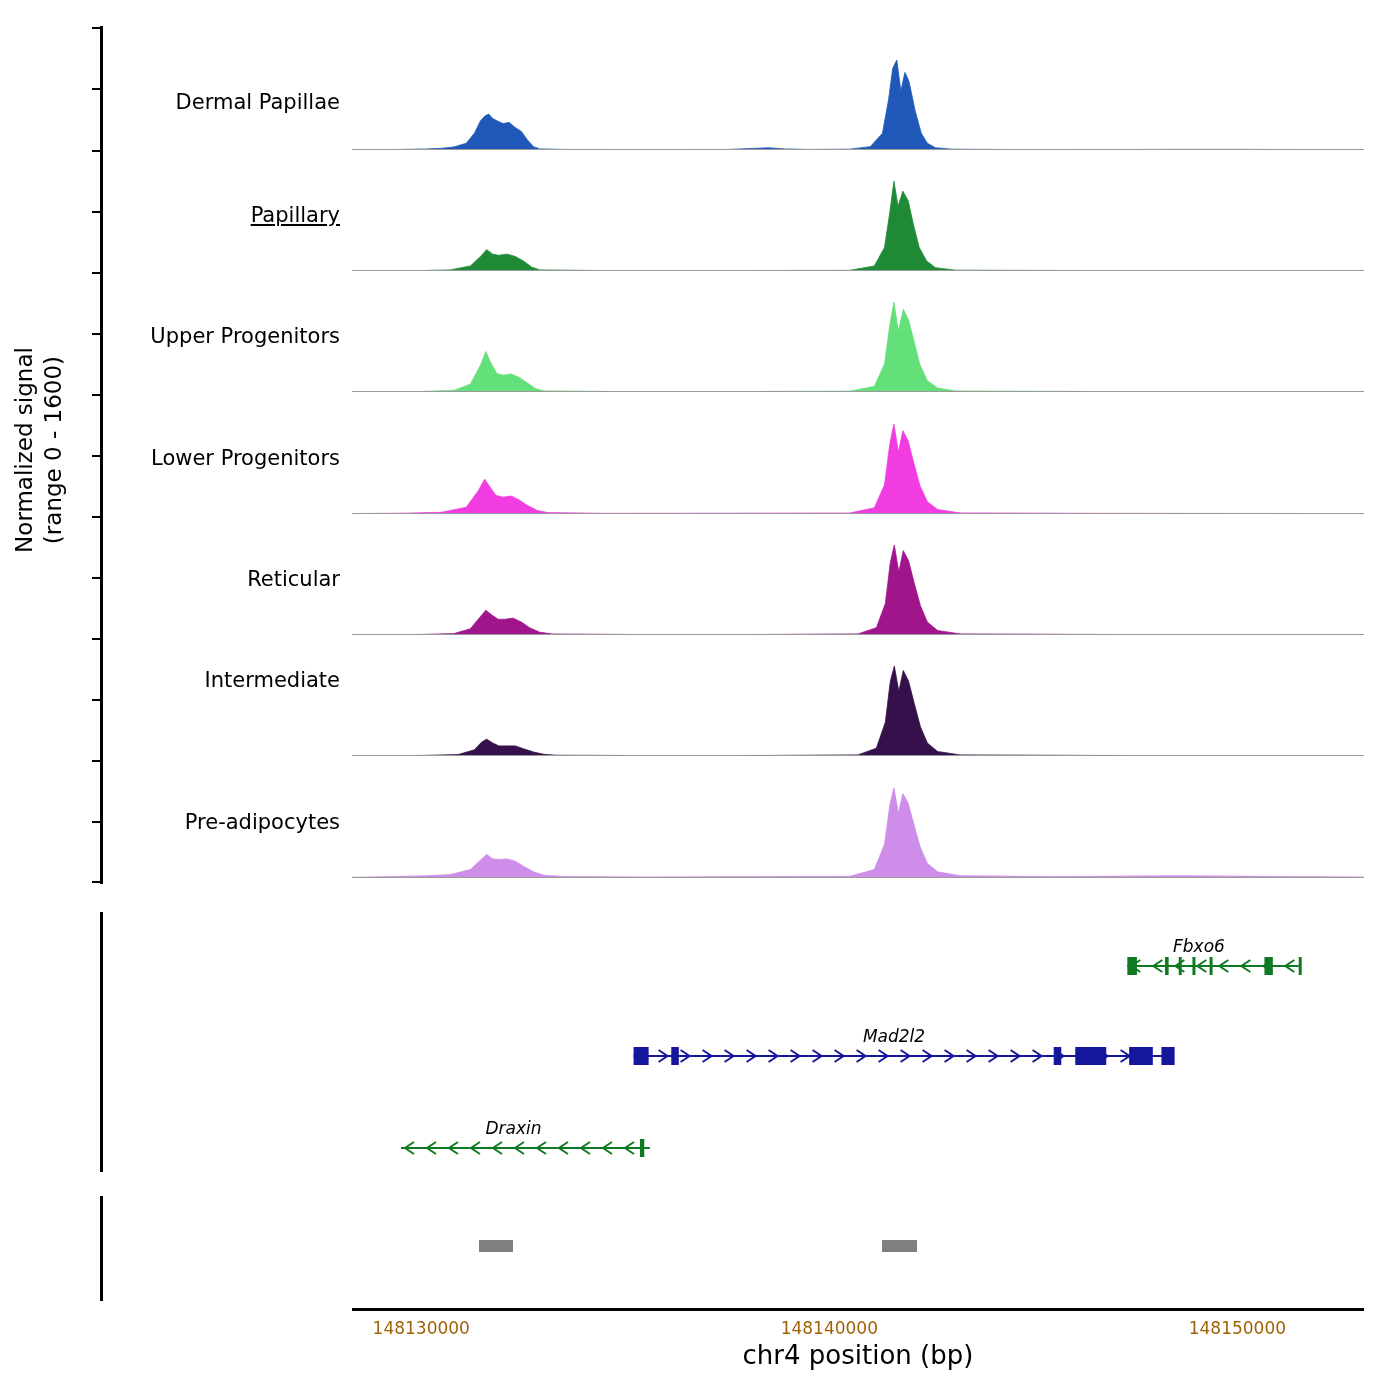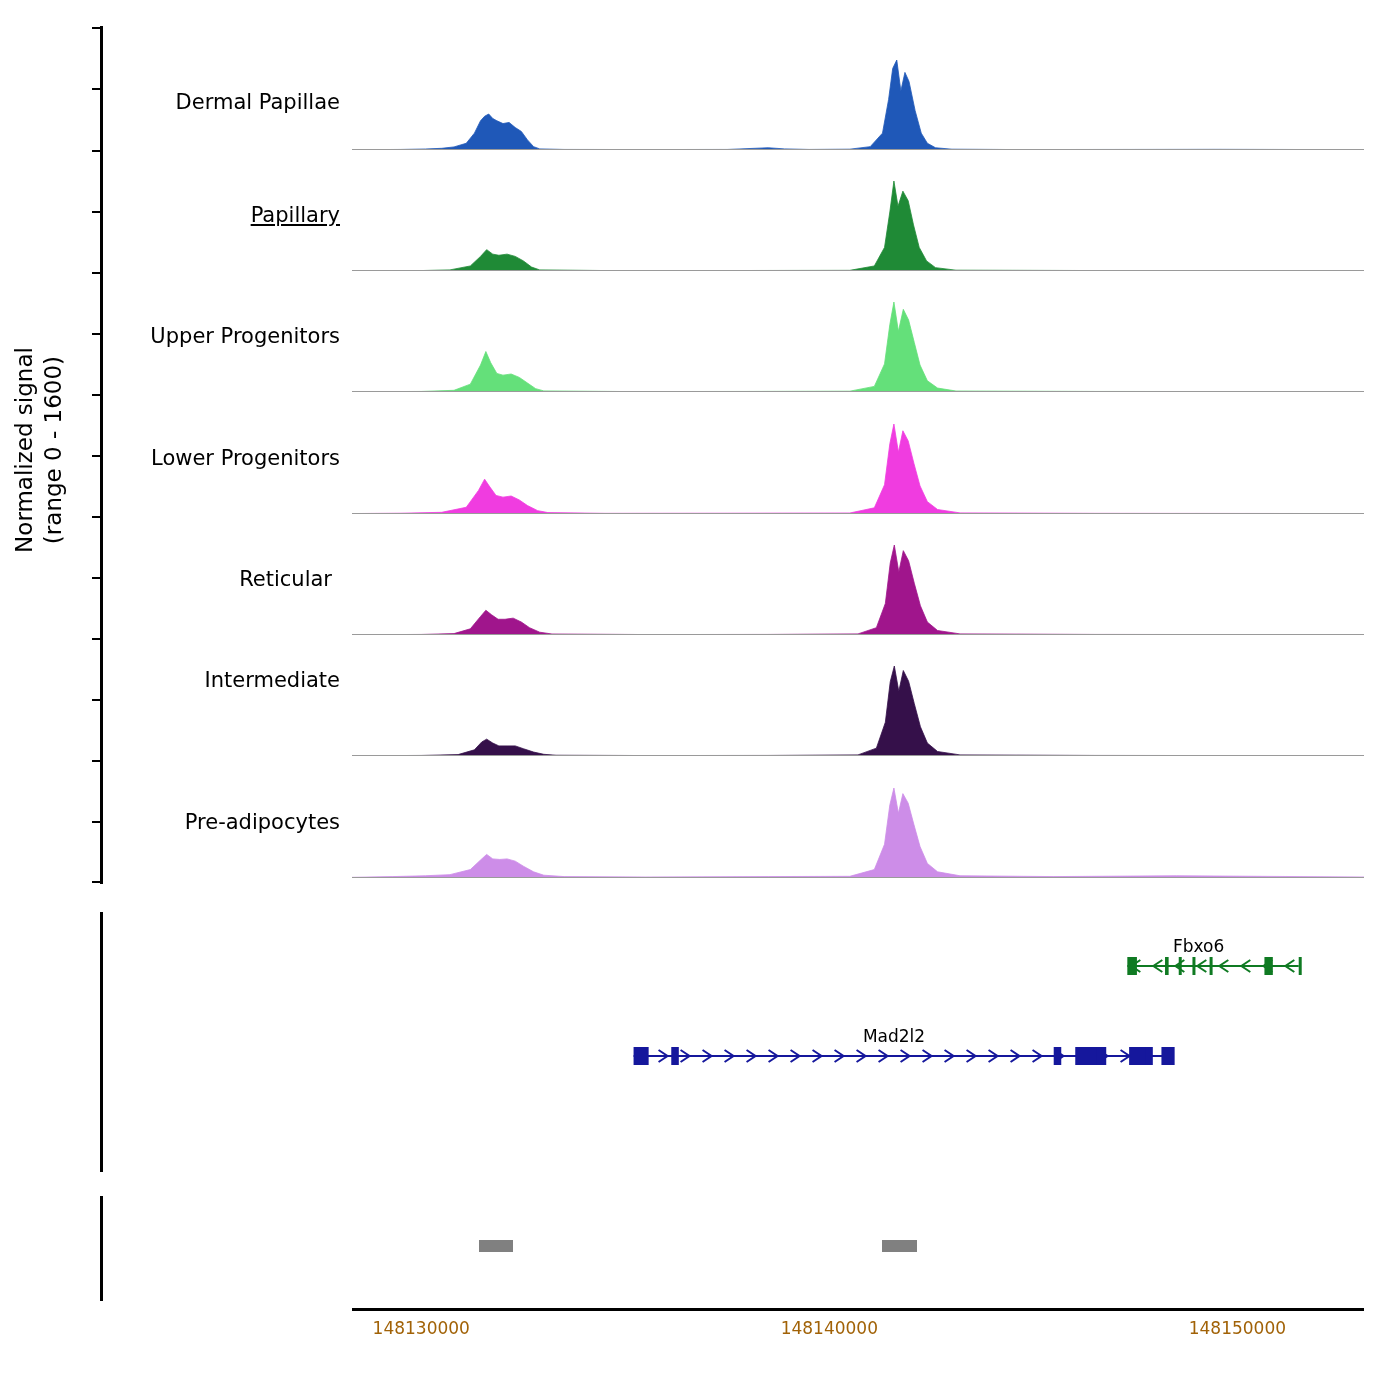--- a/index.html
+++ b/index.html
@@ -71,20 +71,21 @@
     background: #9a9a9a;
   }
   .track svg { position: absolute; left: 0; top: 0; }
 
   
   .gene-row { position: absolute; }
   .gene-name {
     position: absolute;
     font-size: 17px;
     white-space: nowrap;
+    font-style: italic;
   }
 
   
   .peak {
     position: absolute;
     height: 12px;
     background: #808080;
   }
 
   
@@ -139,21 +140,21 @@
   <div class="tick" style="left:92px; top:881px;"></div>
 
   <div class="spine" style="left:100px; top:912px; height:260px;"></div>
 
   <div class="spine" style="left:100px; top:1196px; height:105px;"></div>
 
   <div class="track-label" style="left:40px; top:82px; width:300px;margin-top:8px;">Dermal Papillae</div>
   <div class="track-label" style="left:40px; top:203px; width:300px;text-decoration:underline;">Papillary</div>
   <div class="track-label" style="left:40px; top:324px; width:300px;">Upper Progenitors</div>
   <div class="track-label" style="left:40px; top:446px; width:300px;">Lower Progenitors</div>
-  <div class="track-label" style="left:32px; top:567px; width:300px;">Reticular</div>
+  <div class="track-label" style="left:40px; top:567px; width:300px;">Reticular</div>
   <div class="track-label" style="left:40px; top:668px; width:300px;">Intermediate</div>
   <div class="track-label" style="left:40px; top:810px; width:300px;">Pre-adipocytes</div>
 
   <div class="track" style="top:58px; height:92px;">
       <svg width="1012" height="92">
         <path d="M 0 92 L 0.00 91.72 L 48.97 91.44 L 73.45 90.99 L 89.77 90.31 L 102.02 88.91 L 114.26 85.25 L 122.42 75.13 L 128.54 62.75 L 132.62 58.25 L 136.70 56.00 L 140.78 60.50 L 144.86 62.75 L 150.98 65.56 L 157.10 64.44 L 163.23 69.50 L 169.35 73.44 L 175.47 81.88 L 181.59 88.63 L 187.71 90.88 L 212.19 91.44 L 293.81 91.55 L 375.42 91.44 L 416.23 89.75 L 432.55 90.88 L 457.03 91.44 L 497.84 91.16 L 518.24 88.63 L 530.48 75.13 L 536.60 41.38 L 540.69 10.44 L 544.77 2.00 L 548.85 32.94 L 552.93 14.38 L 557.01 23.38 L 563.13 52.63 L 569.25 75.13 L 575.37 85.25 L 583.53 89.75 L 599.85 91.16 L 661.06 91.55 L 783.48 91.44 L 865.10 91.33 L 1012.00 91.66 L 1012 92 Z" fill="#1f58b8" stroke="#1f58b8" stroke-width="0.8"></path>
       </svg>
       <div class="baseline"></div>
     </div>
   <div class="track" style="top:179px; height:92px;">
@@ -247,24 +248,43 @@
         <rect x="319.2696774193548" y="17" width="7.541032258064513" height="18" fill="#15179c"></rect>
         <rect x="701.7077419354838" y="17" width="7.541032258064513" height="18" fill="#15179c"></rect>
         <rect x="723.2535483870967" y="17" width="22.62309677419354" height="18" fill="#15179c"></rect>
         <rect x="744.7993548387096" y="17" width="9.426290322580643" height="18" fill="#15179c"></rect>
         <rect x="777.1180645161289" y="17" width="18.852580645161286" height="18" fill="#15179c"></rect>
         <rect x="793.2774193548386" y="17" width="7.541032258064513" height="18" fill="#15179c"></rect>
         <rect x="809.4367741935482" y="17" width="13.196806451612899" height="18" fill="#15179c"></rect>
       </svg>
   </div>
 
+  <div class="gene-row" style="left:352px; top:1122px; width:1012px; height:40px;">
+    <div class="gene-name" style="left: 133.427px; top: -4px;">Draxin</div>
+    <svg width="1012" height="40" style="position:absolute;left:0;top:0;">
+        <line x1="48.96774193548387" x2="297.88709677419354" y1="26" y2="26" stroke="#0f7a22" stroke-width="2"></line>
+        <path d="M 61.96774193548387 20 L 52.96774193548387 26 L 61.96774193548387 32" fill="none" stroke="#0f7a22" stroke-width="2"></path>
+        <path d="M 83.96774193548387 20 L 74.96774193548387 26 L 83.96774193548387 32" fill="none" stroke="#0f7a22" stroke-width="2"></path>
+        <path d="M 105.96774193548387 20 L 96.96774193548387 26 L 105.96774193548387 32" fill="none" stroke="#0f7a22" stroke-width="2"></path>
+        <path d="M 127.96774193548387 20 L 118.96774193548387 26 L 127.96774193548387 32" fill="none" stroke="#0f7a22" stroke-width="2"></path>
+        <path d="M 149.96774193548387 20 L 140.96774193548387 26 L 149.96774193548387 32" fill="none" stroke="#0f7a22" stroke-width="2"></path>
+        <path d="M 171.96774193548387 20 L 162.96774193548387 26 L 171.96774193548387 32" fill="none" stroke="#0f7a22" stroke-width="2"></path>
+        <path d="M 193.96774193548387 20 L 184.96774193548387 26 L 193.96774193548387 32" fill="none" stroke="#0f7a22" stroke-width="2"></path>
+        <path d="M 215.96774193548387 20 L 206.96774193548387 26 L 215.96774193548387 32" fill="none" stroke="#0f7a22" stroke-width="2"></path>
+        <path d="M 237.96774193548387 20 L 228.96774193548387 26 L 237.96774193548387 32" fill="none" stroke="#0f7a22" stroke-width="2"></path>
+        <path d="M 259.9677419354839 20 L 250.96774193548387 26 L 259.9677419354839 32" fill="none" stroke="#0f7a22" stroke-width="2"></path>
+        <path d="M 281.9677419354839 20 L 272.9677419354839 26 L 281.9677419354839 32" fill="none" stroke="#0f7a22" stroke-width="2"></path>
+        <rect x="287.9303225806451" y="17" width="4.356088709677419" height="18" fill="#0f7a22"></rect>
+      </svg>
+  </div>
 
   <div style="position:absolute; left:352px; top:1240px; width:1012px; height:20px;">
     <div class="peak" style="left: 126.5px; width: 34.6855px; background: rgb(128, 128, 128);"></div>
     <div class="peak" style="left: 530.484px; width: 34.6855px; background: rgb(128, 128, 128);"></div>
   </div>
 
   <div class="xaxis"></div>
   <div class="xticklabel" style="top: 1318px; width: 220px; left: 372.581px;">148130000</div>
   <div class="xticklabel" style="top: 1318px; width: 220px; left: 780.645px;">148140000</div>
   <div class="xticklabel" style="top: 1318px; width: 220px; left: 1188.71px;">148150000</div>
+  <div class="xaxis-title">chr4 position (bp)</div>
 
 </div>
 
 </body></html>

